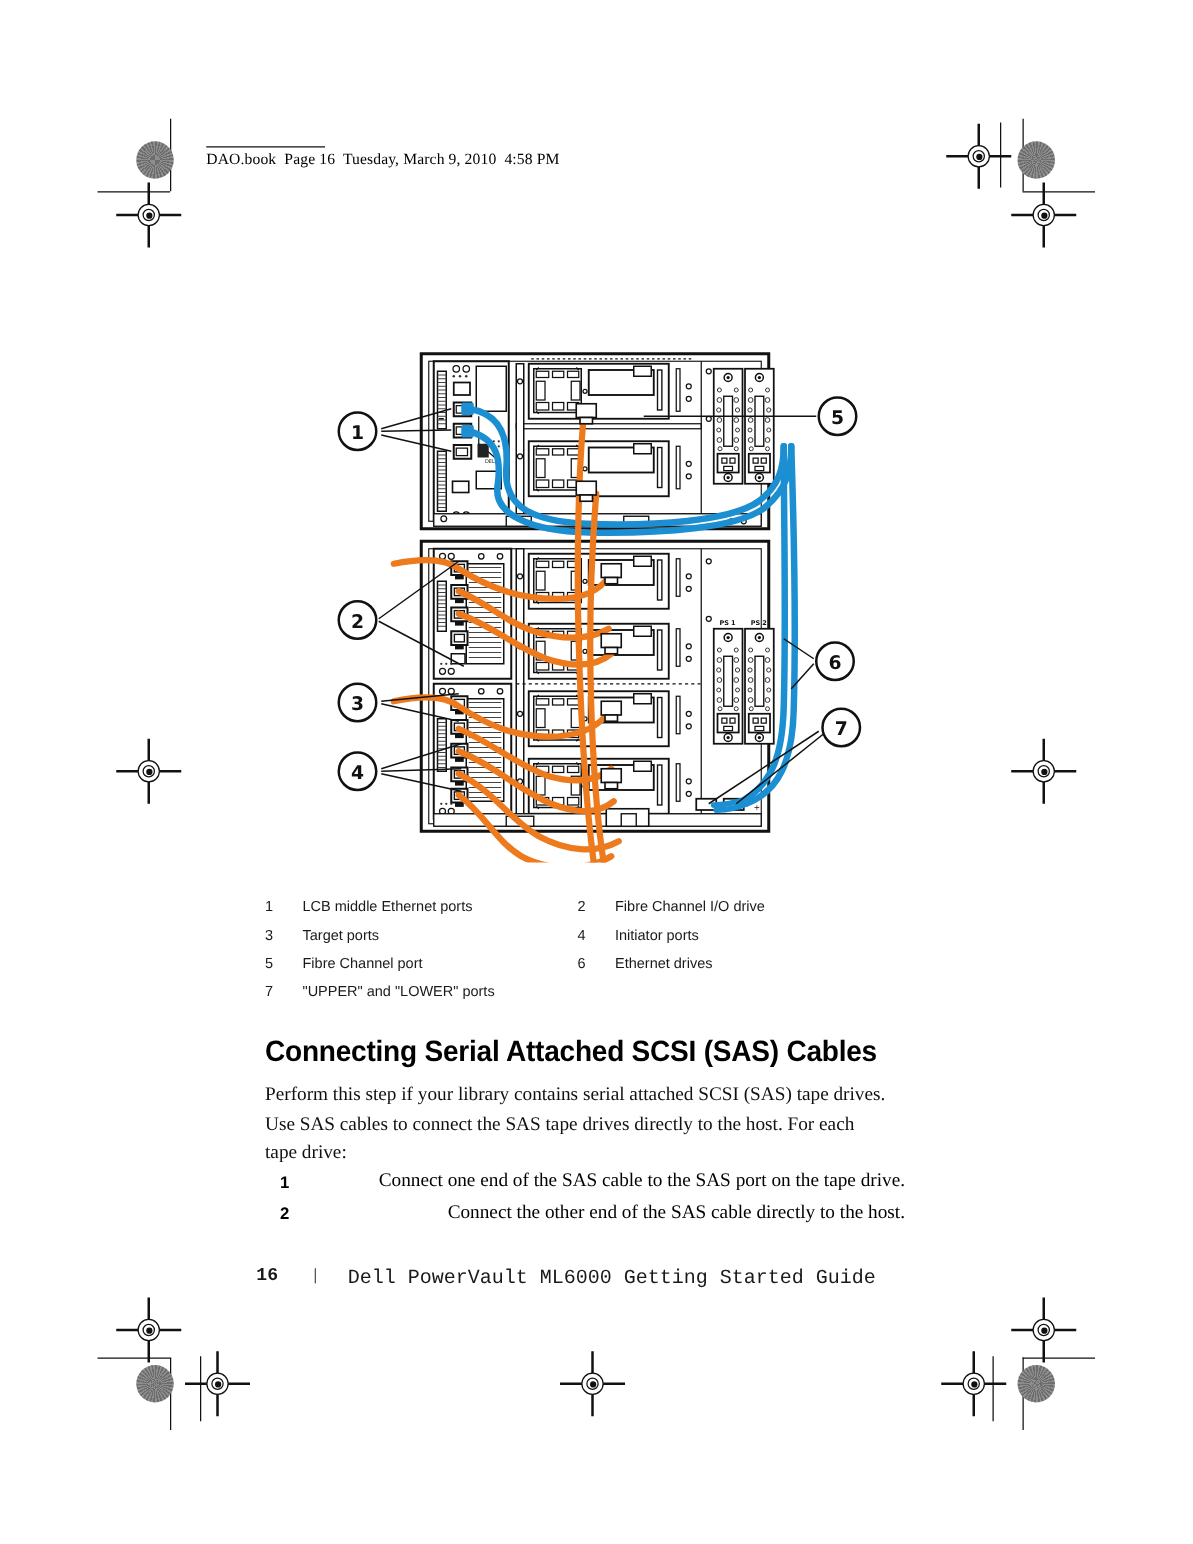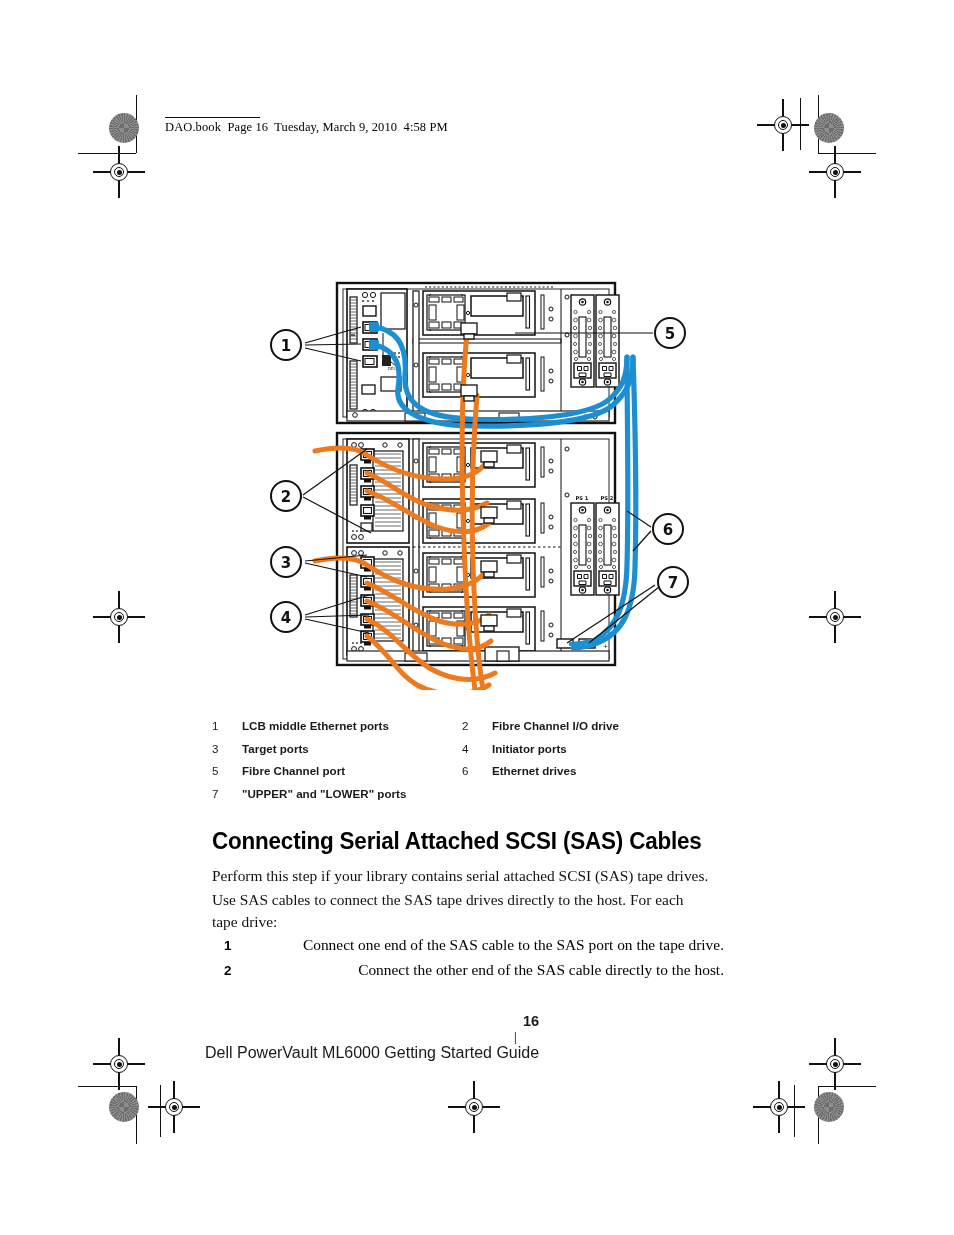--- a/index.html
+++ b/index.html
@@ -35,41 +35,41 @@
   
   .figure{position:absolute;left:255px;top:265px;width:450px;height:425px;}
   .figure svg{display:block;}
 
   
   .legend{position:absolute;left:212px;top:719px;width:500px;
      font-family:"Liberation Sans",sans-serif;font-size:11.6px;color:#1a1a1a;}
   .legrow{display:flex;margin-bottom:9.5px;}
   .legcell{display:flex;width:50%;}
   .legnum{width:30px;flex:none;font-weight:400;color:#1a1a1a;}
-  .legtxt{flex:1;font-weight:bold;}
+  .legtxt{flex:1;}
 
   
   .h1{position:absolute;left:212px;top:828px;
       font-family:"Liberation Sans",sans-serif;font-weight:bold;
       font-size:23.5px;letter-spacing:-.2px;color:#000;white-space:nowrap;
       transform:scaleX(.955);transform-origin:left center;}
   .para{position:absolute;font-family:"Liberation Serif",serif;
         font-size:15.4px;line-height:22px;color:#111;}
   .p1{left:212px;top:865px;width:520px;}
   .p2{left:212px;top:889px;width:492px;}
   .steps{position:absolute;left:224px;top:933px;width:500px;
          font-family:"Liberation Serif",serif;font-size:15.4px;line-height:24px;}
   .step{display:flex;}
   .stepnum{width:26px;flex:none;font-family:"Liberation Sans",sans-serif;
            font-weight:bold;font-size:13.4px;padding-top:1px;}
   .steptxt{flex:1;text-align:right;}
 
   
-  .footer{position:absolute;left:205px;top:1013px;display:flex;align-items:flex-end;
-     font-family:Liberation Sans, sans-serif;color:#1a1a1a;flex-direction:column;}
+  .footer{position:absolute;left:205px;top:1013px;display:flex;align-items:flex-start;
+     font-family:Liberation Mono, monospace;color:#1a1a1a;}
   .fpage{font-weight:bold;font-size:14.5px;}
   .fbar{margin:0 22px 0 26px;font-size:13px;color:#555;}
   .ftitle{font-size:16px;}
 </style>
 </head>
 <body>
 
 <div class="page">
 
   <div class="crop-h" style="left:78px;top:153px;width:58px;"></div>

